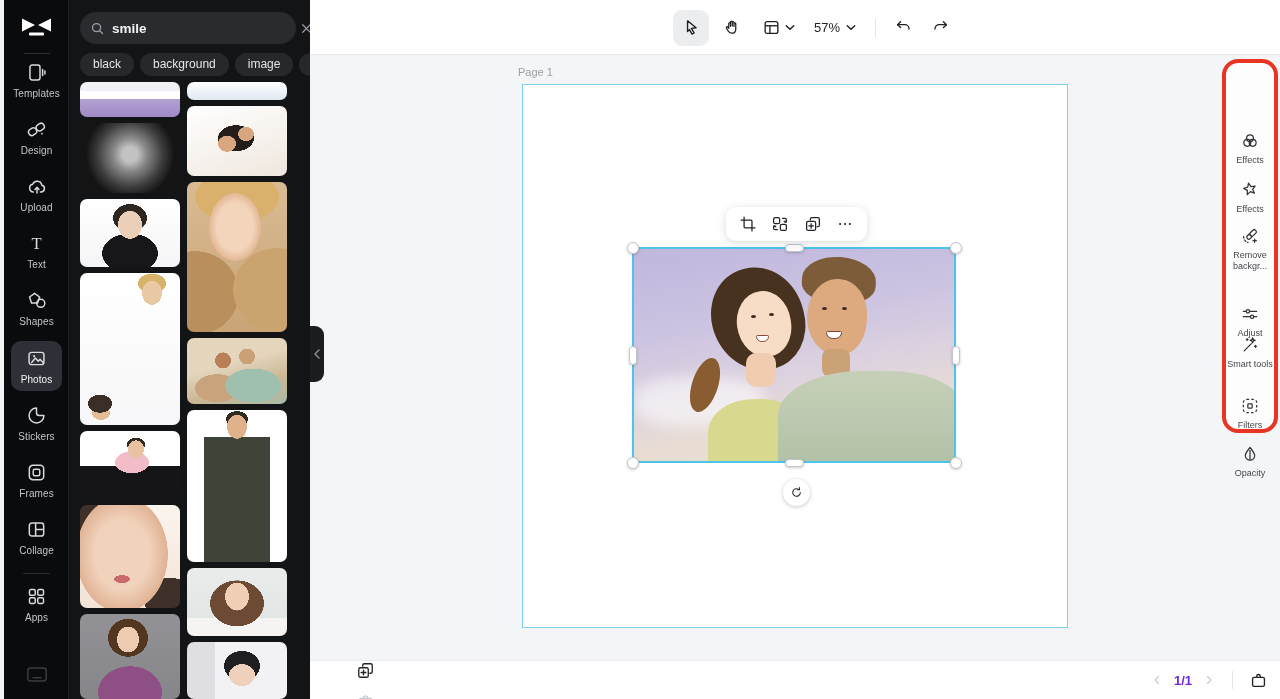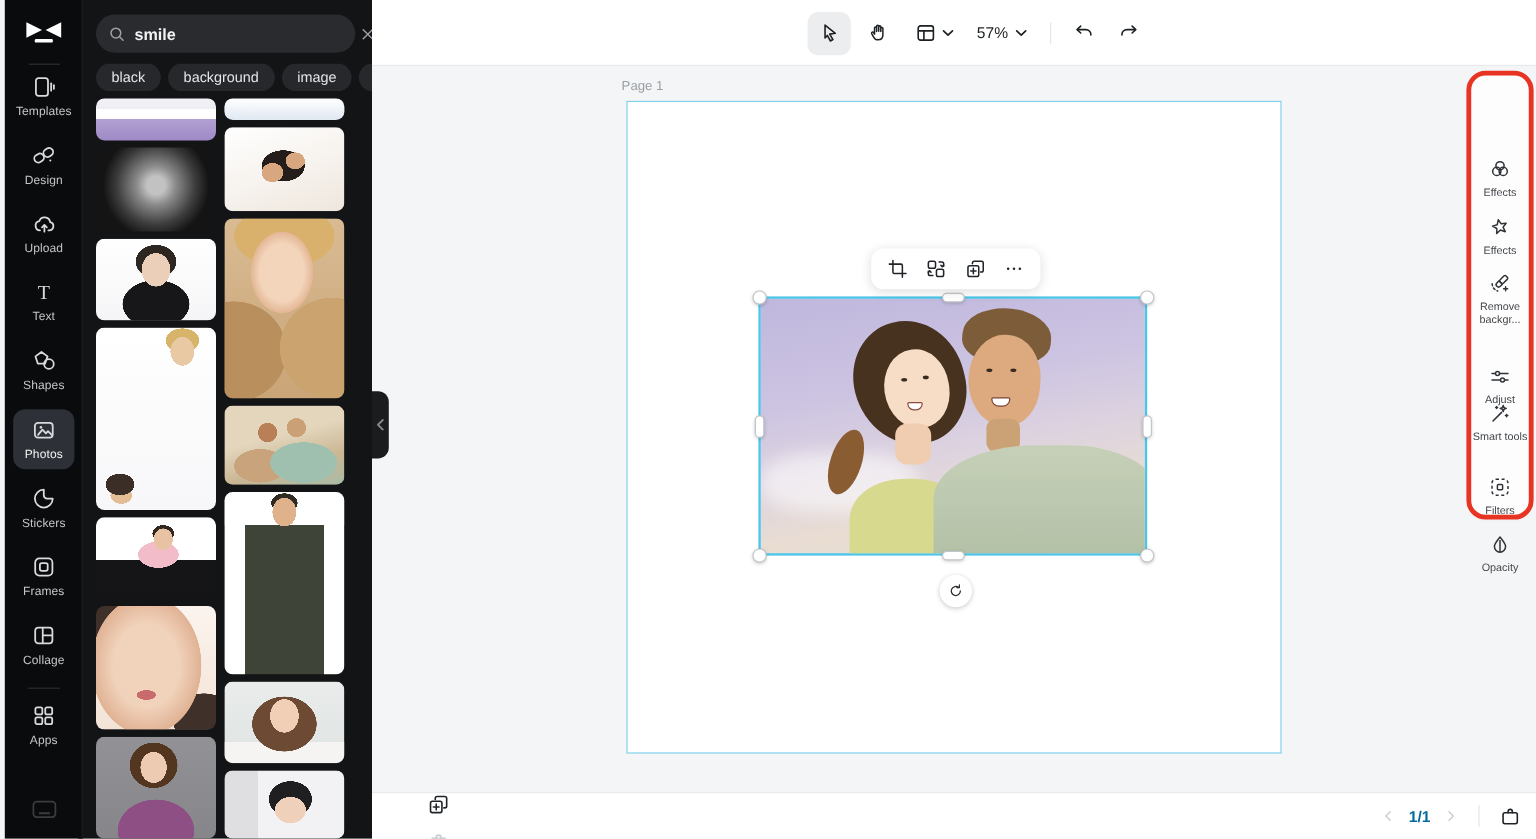--- a/index.html
+++ b/index.html
@@ -93,21 +93,21 @@
                        width:46px; word-break:break-word; }
 
   
   .bottombar { position:absolute; left:310px; top:660px; width:970px; height:39px; background:#fff;
                border-top:1px solid #e9eaed; z-index:20; }
   .bb-left { position:absolute; left:12px; top:0; height:38px; display:flex; align-items:center; gap:13px; color:#202428;flex-direction:column; }
   .bb-right { position:absolute; right:12px; top:0; height:38px; display:flex; align-items:center; gap:10px; color:#202428; }
   .bb-btn { background:none; border:none; padding:0; color:#202428; cursor:pointer; display:flex; align-items:center; }
   .bb-btn.disabled { color:#c7cbcf; }
   .addpage { display:flex; align-items:center; gap:7px; font-size:13.5px; font-weight:700; color:#16191c; cursor:pointer; }
-  .pagecount { font-size:13px; font-weight:700; color:#0369a1; }
+  .pagecount { font-size:13px; font-weight:700; color:#6d28d9; }
 </style>
 </head>
 <body>
 
 <div id="app">
 
   <div class="rail">
     <div class="logo">
       <svg viewBox="0 0 33 26" width="33" height="26" fill="currentColor">
         <path d="M2 4.5 L15 11 L2 17.5 Z"></path>

